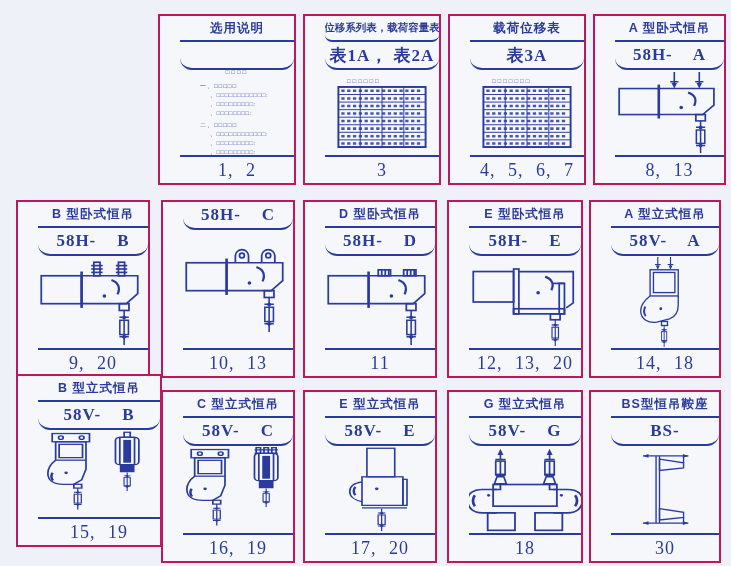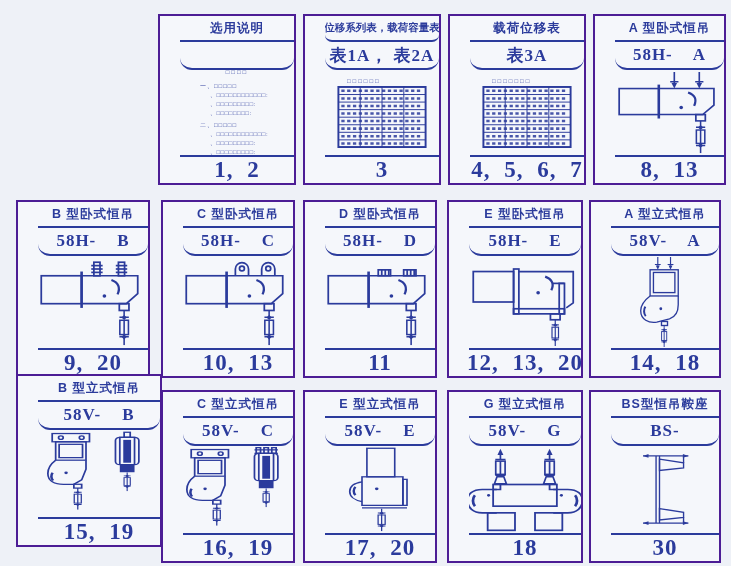--- a/index.html
+++ b/index.html
@@ -1,27 +1,27 @@
 <!DOCTYPE html>
 <html><head>
 <meta charset="utf-8">
 <style>
   html,body{margin:0;padding:0;}
   body{font-family:"Liberation Sans",sans-serif;}
   #page{position:relative;width:731px;height:566px;background:#eef1f7;overflow:hidden;}
-  .cell{position:absolute;box-sizing:border-box;border:2px solid #4c1d95;background:#f5f7fb;
+  .cell{position:absolute;box-sizing:border-box;border:2px solid #be185d;background:#f5f7fb;
         display:flex;flex-direction:column;color:#2b3b9c;padding-left:20px;}
   .t{height:24px;flex:0 0 24px;border-bottom:2px solid #2b3b9c;display:flex;align-items:center;justify-content:center;
      font-size:12.5px;font-weight:bold;letter-spacing:1px;white-space:pre;overflow:hidden;}
   .t.small{font-size:10.5px;letter-spacing:0;border-radius:7px;}
   .s{height:26px;flex:0 0 26px;border-bottom:2px solid #2b3b9c;display:flex;align-items:center;justify-content:center;
      font-family:"Liberation Serif",serif;font-size:17px;font-weight:bold;letter-spacing:1px;white-space:pre;border-radius:12px;}
   .b{flex:1 1 auto;display:flex;flex-direction:column;align-items:center;justify-content:center;overflow:hidden;}
   .f{height:26px;flex:0 0 26px;border-top:2px solid #2b3b9c;display:flex;align-items:center;justify-content:center;
-     font-family:"Liberation Serif",serif;font-size:23px;font-weight:bold;letter-spacing:1px;word-spacing:7px;white-space:pre;}
+     font-family:"Liberation Serif",serif;font-size:18px;font-weight:normal;letter-spacing:1px;word-spacing:7px;white-space:pre;}
   .spec{font-size:6px;line-height:9px;color:#2b3b9c;width:100%;padding:0 14px;box-sizing:border-box;}
   .spec .c{text-align:center;margin-bottom:5px;letter-spacing:2px;}
   .spec .h{margin-left:6px;margin-top:3px;letter-spacing:1px;}
   .spec .i{margin-left:16px;letter-spacing:0.5px;opacity:.9;}
   .mtcap{font-size:6px;letter-spacing:2px;color:#2b3b9c;align-self:flex-start;margin:0 0 2px 22px;}
   svg{display:block;}
 </style>
 </head>
 <body>
 
@@ -177,21 +177,20 @@
         <path d="M86,26 c8,3 10.5,9 7,17" stroke-width="2.6"></path>
         <circle cx="78" cy="45" r="2.1" fill="#2b3b9c" stroke="none"></circle>
         <rect x="95" y="54" width="11" height="8"></rect>
         <use href="#tb" x="90" y="62" width="21" height="41"></use>
       </svg>
     </div>
     <div class="f">9, 20</div>
   </div>
 
   <div class="cell" style="left:161px;top:200px;width:134px;height:178px">
-    <div class="t">C 型卧式恒吊</div>
     <div class="s">58H-    C</div>
     <div class="b">
       <svg viewBox="0 0 130 104" width="114" height="88" preserveAspectRatio="none" stroke="#2b3b9c" fill="none" stroke-width="2">
         <path d="M62,21 v-8 a7.5,7.5 0 0 1 15,0 v8"></path>
         <circle cx="69.5" cy="12.5" r="2.8"></circle>
         <path d="M92,21 v-8 a7.5,7.5 0 0 1 15,0 v8"></path>
         <circle cx="99.5" cy="12.5" r="2.8"></circle>
         <rect x="6" y="21" width="46" height="33"></rect>
         <line x1="52" y1="16" x2="52" y2="59" stroke-width="3"></line>
         <path d="M52,21 H116 V42 L103,54 H52"></path>

